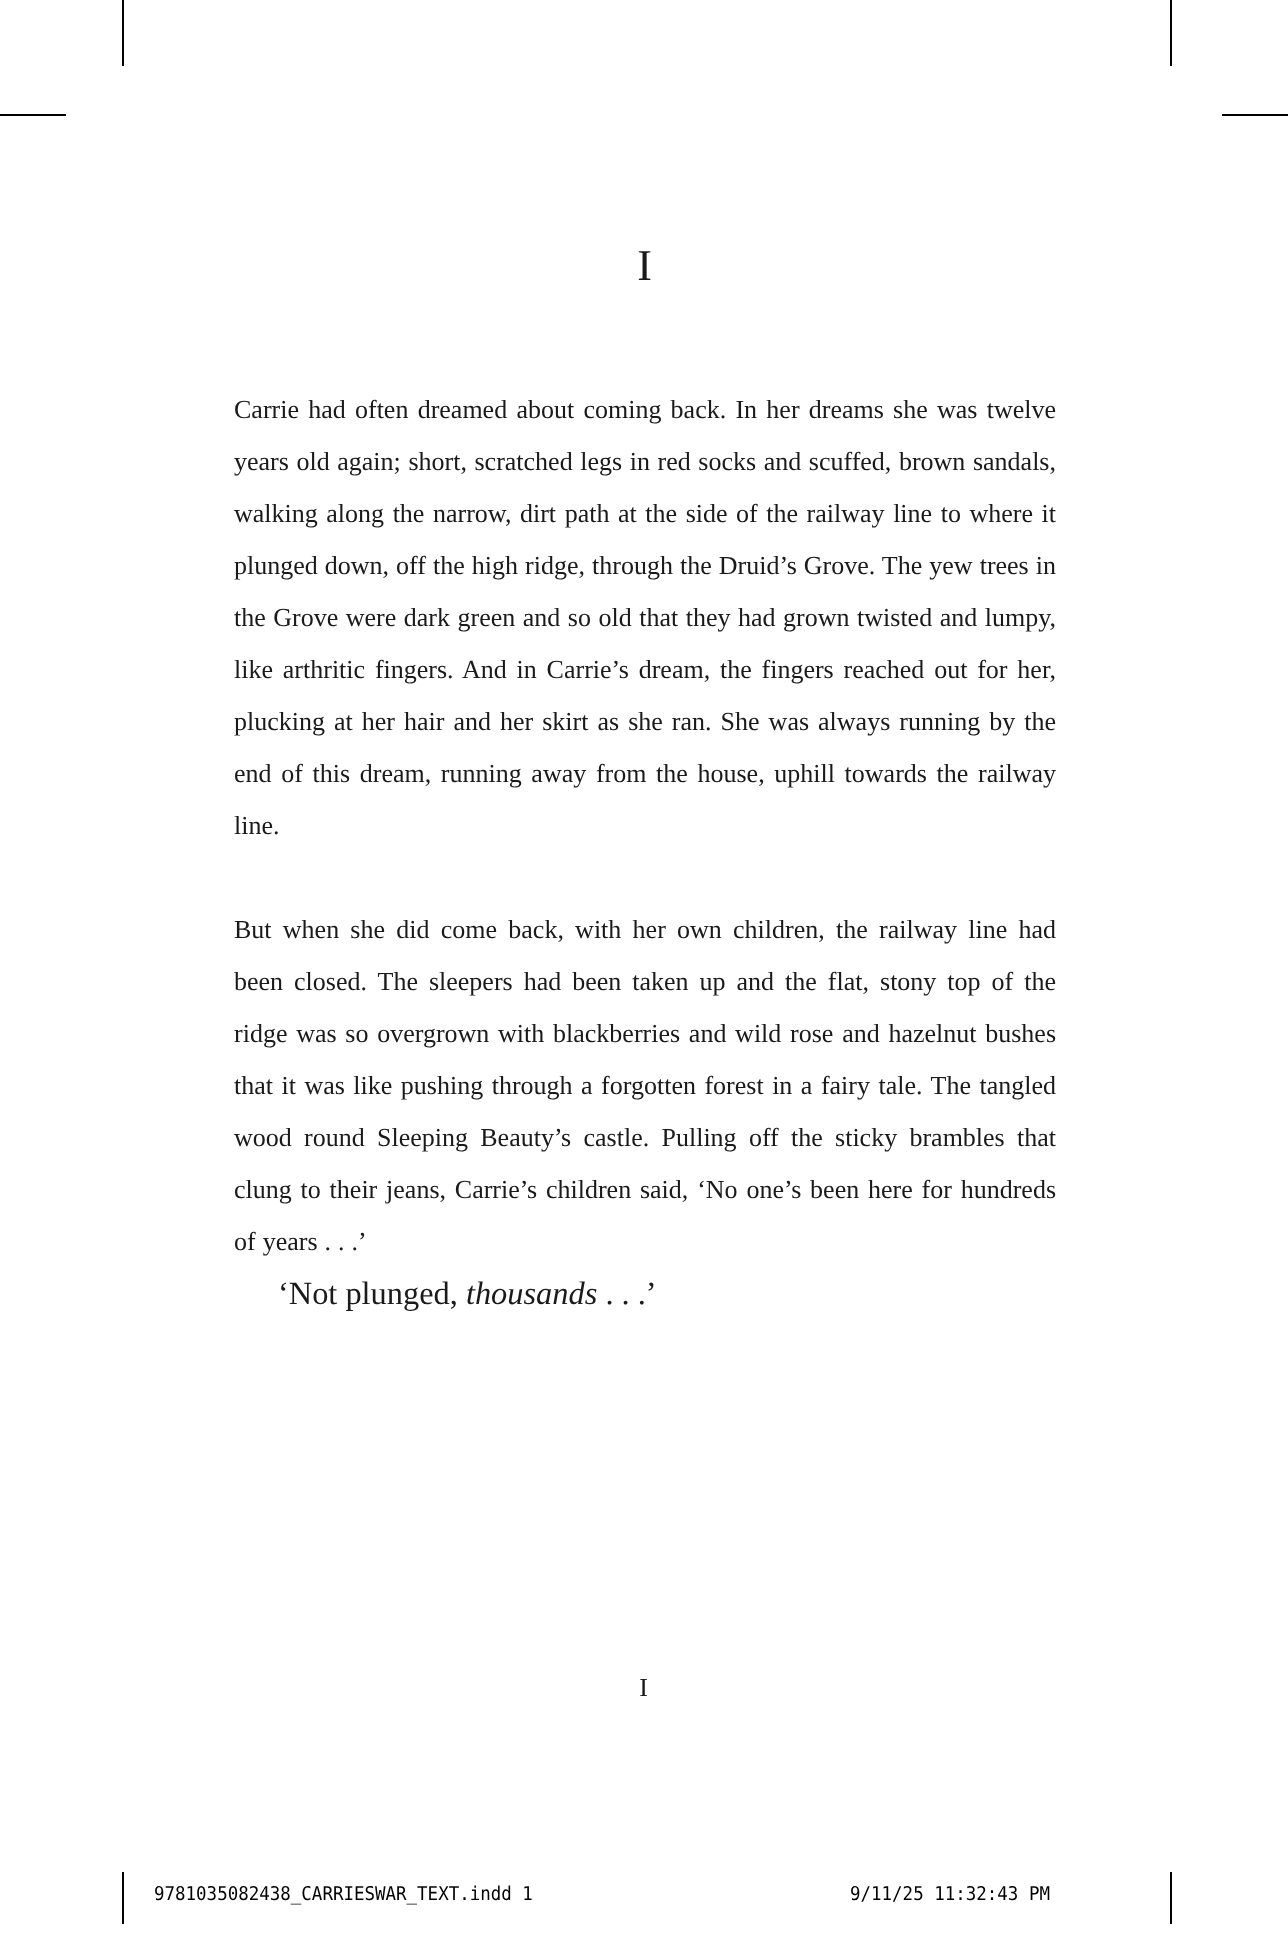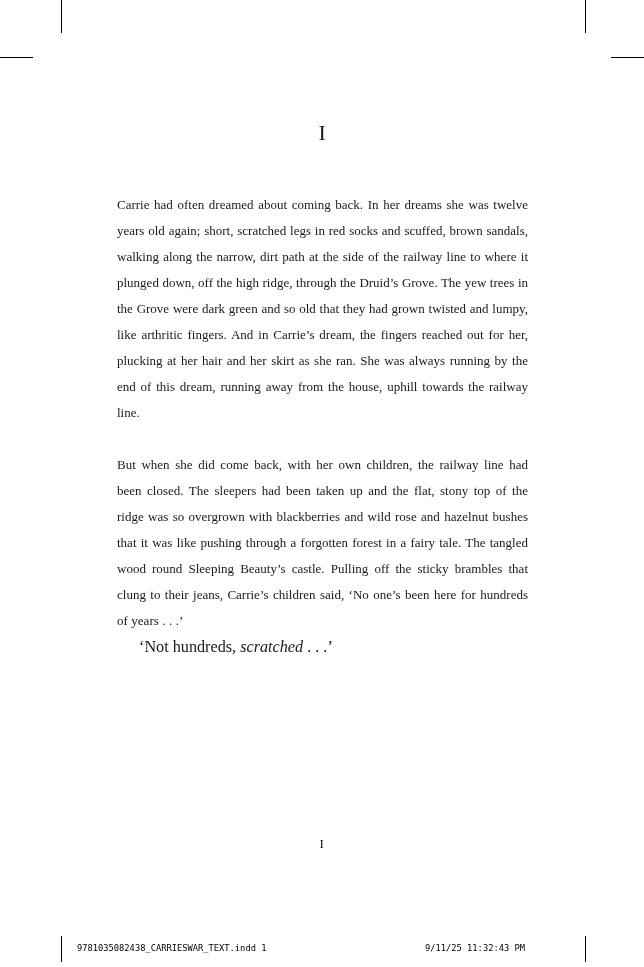--- a/index.html
+++ b/index.html
@@ -132,21 +132,21 @@
   <div class="crop crop-h crop-tr-h"></div>
 
   <div class="textblock">
 
     <div class="chapter-number">I</div>
 
     <p class="body-para">Carrie had often dreamed about coming back. In her dreams she was twelve years old again; short, scratched legs in red socks and scuffed, brown sandals, walking along the narrow, dirt path at the side of the railway line to where it plunged down, off the high ridge, through the Druid’s Grove. The yew trees in the Grove were dark green and so old that they had grown twisted and lumpy, like arthritic fingers. And in Carrie’s dream, the fingers reached out for her, plucking at her hair and her skirt as she ran. She was always running by the end of this dream, running away from the house, uphill towards the railway line.</p>
 
     <p class="body-para">But when she did come back, with her own children, the railway line had been closed. The sleepers had been taken up and the flat, stony top of the ridge was so overgrown with blackberries and wild rose and hazelnut bushes that it was like pushing through a forgotten forest in a fairy tale. The tangled wood round Sleeping Beauty’s castle. Pulling off the sticky brambles that clung to their jeans, Carrie’s children said, ‘No one’s been here for hundreds of years . . .’</p>
 
-    <p class="dialogue-line"><span>‘Not hundreds, </span><em class="italic-word">scratched</em><span> . . .’</span></p>
+    <p class="dialogue-line"><span>‘Not plunged, </span><em class="italic-word">thousands</em><span> . . .’</span></p>
 
   </div>
 
   <div class="folio">I</div>
 
   <div class="slug">
     <div class="slug-rule slug-rule-left"></div>
     <div class="slug-rule slug-rule-right"></div>
     <div class="slug-text slug-filename">9781035082438_CARRIESWAR_TEXT.indd   1</div>
     <div class="slug-text slug-timestamp">9/11/25   11:32:43 PM</div>

